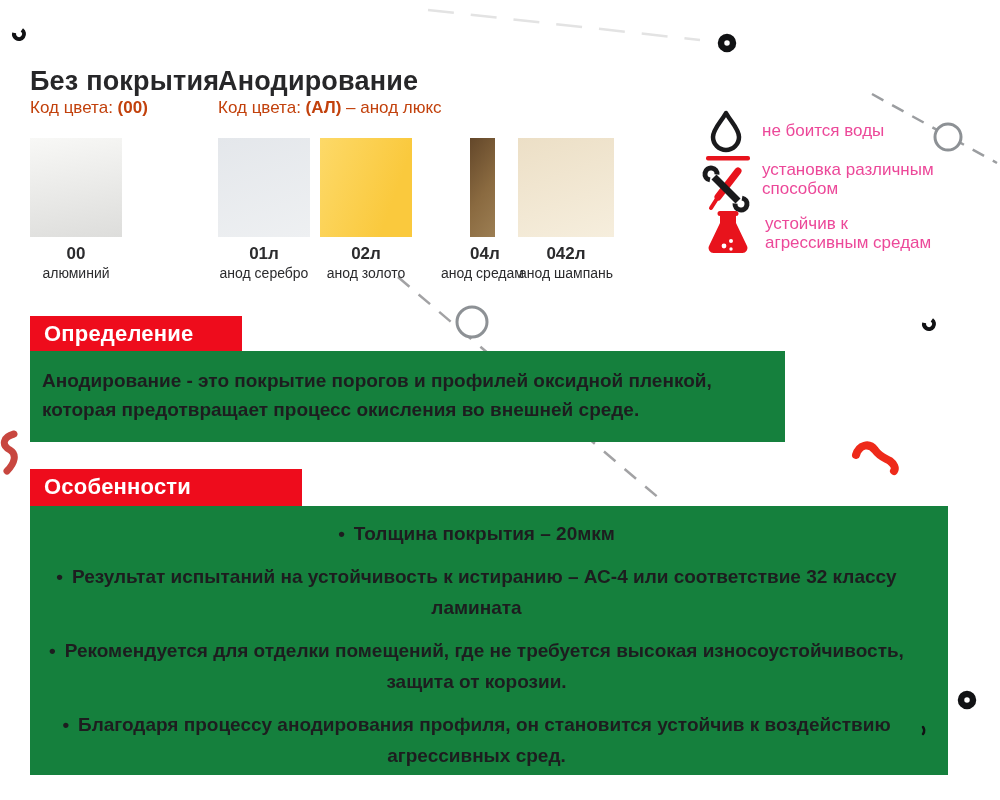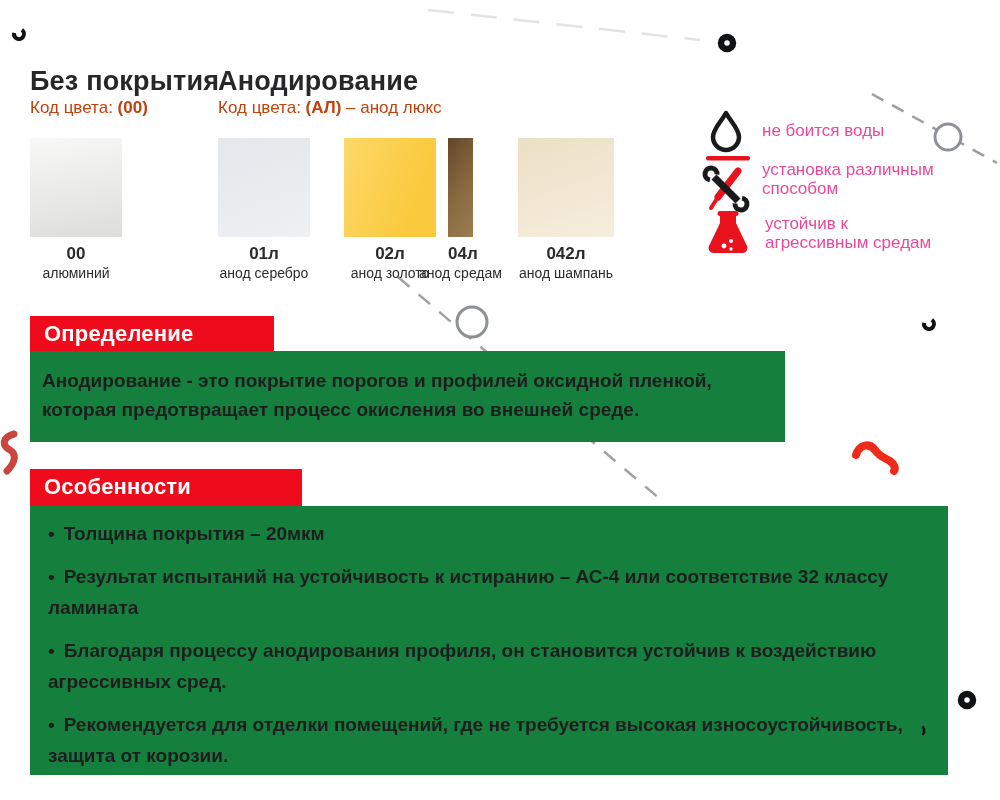--- a/index.html
+++ b/index.html
@@ -26,21 +26,21 @@
 
   
   .benefit-icon { position:absolute; }
   .benefit-label { position:absolute; font-size:17px; line-height:19px; color:#ec4899; }
 
   
   .banner { position:absolute; background:#ee0c1c; color:#ffffff; font-size:22px; font-weight:700;
             padding:5px 0 0 14px; letter-spacing:.2px; }
   .panel { position:absolute; background:#15803d; }
   .definition-text { padding:15px 0 0 12px; width:690px; font-size:19px; font-weight:700; line-height:29px; color:#1d1d1f; }
-  ul.features { list-style:none; padding:12px 0 0 18px; width:875px; }
+  ul.features { list-style:none; padding:12px 0 0 18px; width:875px;text-align:center; }
   ul.features li { font-size:19px; font-weight:700; line-height:31px; margin-bottom:12px; color:#1d1d1f; }
   ul.features li::before { content:"\2022"; margin-right:9px; }
 </style>
 </head>
 <body>
 
 <div class="canvas">
 
   <svg id="decor-under" class="decor" width="1000" height="800" viewBox="0 0 1000 800">
     <line x1="428" y1="10" x2="700" y2="40" stroke="#e3e3e3" stroke-width="2.5" stroke-dasharray="26 17"></line>
@@ -61,26 +61,26 @@
     <div class="swatch" style="left:30px; width:92px;">
       <div class="chip" style="background: linear-gradient(170deg, rgb(248, 248, 246) 0%, rgb(221, 221, 219) 100%);"></div>
       <div class="sw-code">00</div>
       <div class="sw-name">алюминий</div>
     </div>
     <div class="swatch" style="left:218px; width:92px;">
       <div class="chip" style="background: linear-gradient(160deg, rgb(228, 231, 235) 0%, rgb(238, 240, 242) 100%);"></div>
       <div class="sw-code">01л</div>
       <div class="sw-name">анод серебро</div>
     </div>
-    <div class="swatch" style="left:320px; width:92px;margin-left:24px;">
+    <div class="swatch" style="left:320px; width:92px;">
       <div class="chip" style="background: linear-gradient(110deg, rgb(253, 217, 104) 0%, rgb(250, 201, 61) 75%);"></div>
       <div class="sw-code">02л</div>
       <div class="sw-name">анод золото</div>
     </div>
-    <div class="swatch" style="left:400px; width:73px;padding-left:48px;">
+    <div class="swatch" style="left:422px; width:73px;padding-left:48px;">
       <div class="chip" style="background: linear-gradient(125deg, rgb(99, 71, 42) 0%, rgb(138, 106, 64) 55%, rgb(156, 126, 83) 100%);"></div>
       <div class="sw-code">04л</div>
       <div class="sw-name">анод средам</div>
     </div>
     <div class="swatch" style="left:518px; width:96px;">
       <div class="chip" style="background: linear-gradient(160deg, rgb(236, 223, 198) 0%, rgb(246, 238, 221) 100%);"></div>
       <div class="sw-code">042л</div>
       <div class="sw-name">анод шампань</div>
     </div>
 
@@ -100,32 +100,32 @@
     <div class="benefit-label" style="left:762px; top:160px; width:210px;">установка различным способом</div>
 
     <svg class="benefit-icon" style="left:707px; top:210px;" width="42" height="48" viewBox="0 0 42 48">
       <path d="M 13 1 h 16 a 2 2 0 0 1 0 5 v 7 l 11 23 a 5 5 0 0 1 -4.5 7 h -29 a 5 5 0 0 1 -4.5 -7 l 11 -23 v -7 a 2 2 0 0 1 0 -5 z" fill="#e8131c"></path>
       <circle cx="17" cy="36" r="2.4" fill="#ffffff"></circle>
       <circle cx="24" cy="31" r="2" fill="#ffffff"></circle>
       <circle cx="24" cy="39" r="1.7" fill="#ffffff"></circle>
     </svg>
     <div class="benefit-label" style="left:765px; top:214px; width:170px;">устойчив к агрессивным средам</div>
 
-    <div class="banner" style="left:30px; top:316px; width:244px; height:35px;">Определение</div>
+    <div class="banner" style="left:30px; top:316px; width:212px; height:35px;">Определение</div>
     <div class="panel" style="left:30px; top:351px; width:755px; height:91px;">
       <p class="definition-text">Анодирование - это покрытие порогов и профилей оксидной пленкой, которая предотвращает процесс окисления во внешней среде.</p>
     </div>
 
     <div class="banner" style="left:30px; top:469px; width:272px; height:37px;">Особенности</div>
     <div class="panel" style="left:30px; top:506px; width:918px; height:269px;">
       <ul class="features">
         <li>Толщина покрытия – 20мкм</li>
         <li>Результат испытаний на устойчивость к истиранию – АС-4 или соответствие 32 классу ламината</li>
+        <li>Рекомендуется для отделки помещений,  где не требуется высокая износоустойчивость, защита от корозии.</li>
         <li>Благодаря процессу анодирования профиля, он становится устойчив к воздействию агрессивных сред.</li>
-        <li>Рекомендуется для отделки помещений,  где не требуется высокая износоустойчивость, защита от корозии.</li>
       </ul>
     </div>
 
   </div>
 
   <svg id="decor-over" class="decor" width="1000" height="800" viewBox="0 0 1000 800">
     <circle cx="19" cy="34" r="5" fill="none" stroke="#111214" stroke-width="4" stroke-dasharray="21 11" transform="rotate(-55 19 34)"></circle>
     <circle cx="929" cy="324" r="5" fill="none" stroke="#111214" stroke-width="4" stroke-dasharray="21 11" transform="rotate(-55 929 324)"></circle>
     <circle cx="727" cy="43" r="6" fill="none" stroke="#111214" stroke-width="6.5"></circle>
     <circle cx="967" cy="700" r="6" fill="none" stroke="#111214" stroke-width="6.5"></circle>

